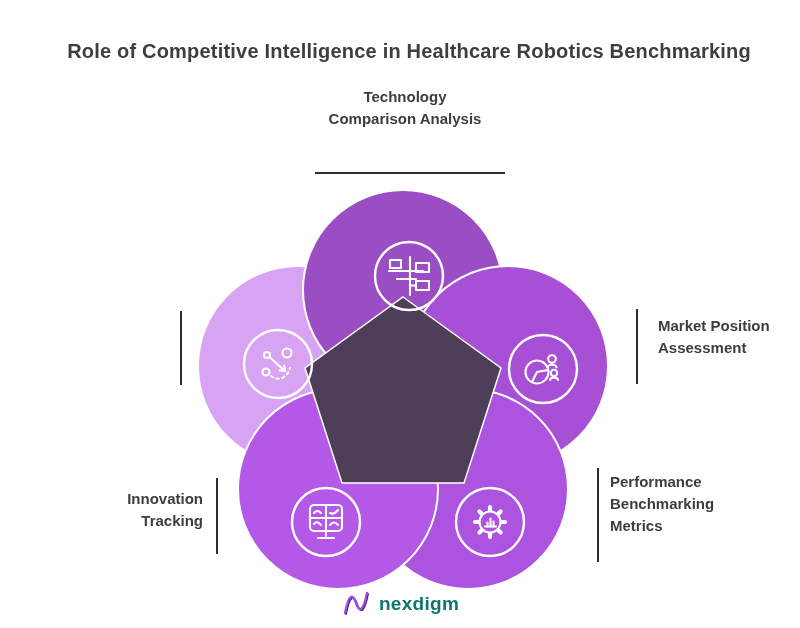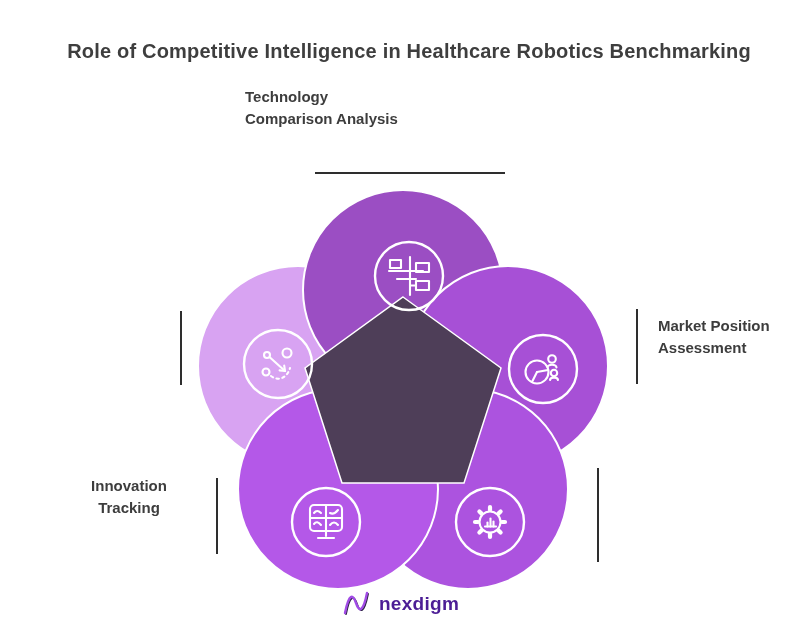--- a/index.html
+++ b/index.html
@@ -2,51 +2,54 @@
 <html><head>
 <meta charset="utf-8">
 <style>
   html,body{margin:0;padding:0;background:#ffffff;}
   .stage{position:relative;width:800px;height:628px;background:#ffffff;overflow:hidden;
          font-family:"Liberation Sans",sans-serif;}
   .title{position:absolute;top:40px;left:9px;width:800px;text-align:center;
          font-size:20px;font-weight:bold;color:#3e3e3e;letter-spacing:.2px;}
   .petal-label{position:absolute;font-size:15px;font-weight:bold;color:#3d3d3d;
          white-space:pre-line;line-height:1.45;}
-  .label-top{top:86px;left:245px;width:320px;text-align:left;}
+  .label-top{top:86px;left:245px;width:320px;text-align:center;}
   .label-left{top:313px;left:18px;width:150px;text-align:right;}
   .label-right{top:315px;left:648px;width:150px;text-align:left;margin-left:10px;}
   .label-bottom-right{top:471px;left:610px;width:170px;text-align:left;}
-  .label-bottom-left{top:475px;left:55px;width:148px;text-align:center;}
+  .label-bottom-left{top:488px;left:55px;width:148px;text-align:right;}
   .rule{position:absolute;background:#2e2e2e;}
   .rule-top{top:172px;left:315px;width:190px;height:2px;}
   .rule-left{top:311px;left:180px;width:2px;height:74px;}
   .rule-right{top:309px;left:636px;width:2px;height:75px;}
   .rule-bottom-right{top:468px;left:597px;width:2px;height:94px;}
   .rule-bottom-left{top:478px;left:216px;width:2px;height:76px;}
   .flower{position:absolute;top:0;left:0;}
   .footer{position:absolute;top:588px;left:0;width:800px;display:flex;
           align-items:center;justify-content:center;gap:6px;}
-  .logo-text{font-size:19px;font-weight:bold;color:#4c1d95;letter-spacing:.3px;}
+  .logo-text{font-size:19px;font-weight:bold;color:#0f766e;letter-spacing:.3px;}
 </style>
 </head>
 <body>
 
 <div class="stage">
 
   <div class="title">Role of Competitive Intelligence in Healthcare Robotics Benchmarking</div>
 
   <div class="petal-label label-top">Technology
 Comparison Analysis</div>
   <div class="rule rule-top"></div>
 
   <div class="petal-label label-right">Market Position
 Assessment</div>
   <div class="rule rule-right"></div>
 
+  <div class="petal-label label-bottom-right">Performance
+Benchmarking
+Metrics</div>
   <div class="rule rule-bottom-right"></div>
 
   <div class="petal-label label-bottom-left">Innovation
 Tracking</div>
   <div class="rule rule-bottom-left"></div>
 
   <div class="rule rule-left"></div>
 
   <svg class="flower" width="800" height="628" viewBox="0 0 800 628">
 

